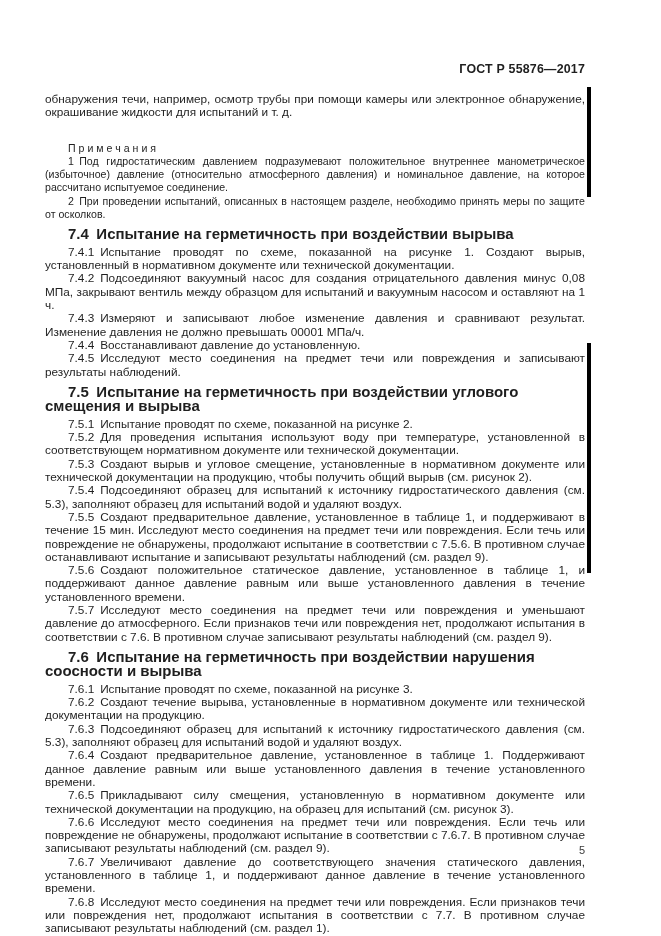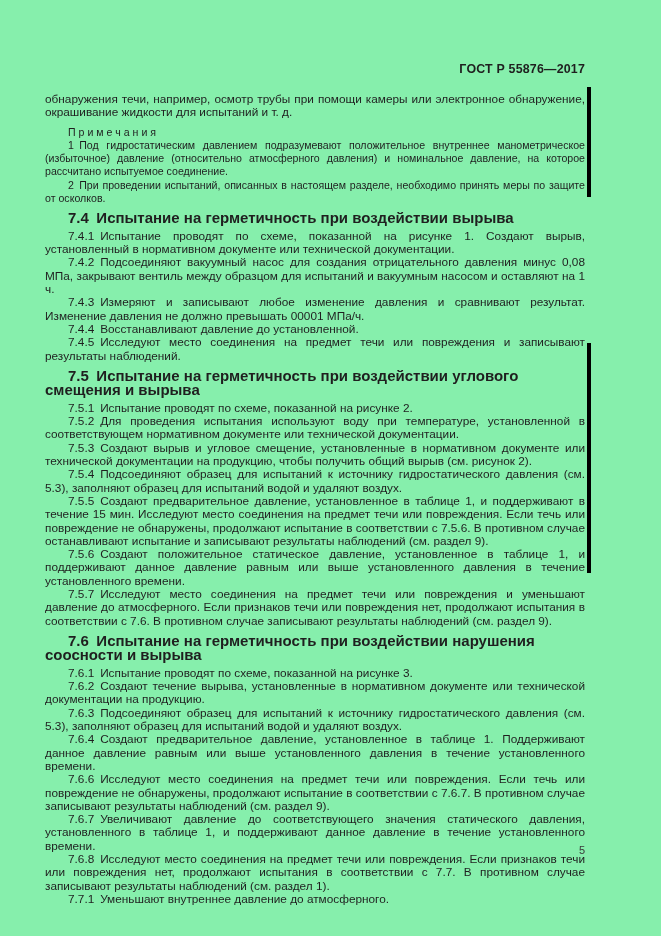--- a/index.html
+++ b/index.html
@@ -4,21 +4,21 @@
 <style>
   html, body {
     margin: 0;
     padding: 0;
     background: #e8e8e8;
   }
   .page {
     position: relative;
     width: 661px;
     height: 936px;
-    background: #86efac;
+    background: #ffffff;
     font-family: "Liberation Sans", sans-serif;
     color: #1f1f1f;
     overflow: hidden;
     margin: 0 auto;
   }
   .running-header {
     position: absolute;
     left: 45px;
     top: 62px;
     width: 540px;
@@ -38,21 +38,21 @@
     font-size: 11.8px;
     line-height: 13.3px;
     text-align: justify;
     text-indent: 23px;
     hyphens: manual;
   }
   p.body.no-indent {
     text-indent: 0;
   }
   .notes {
-    margin-top: 6px;
+    margin-top: 22px;
   }
   p.note {
     margin: 0;
     font-size: 10.6px;
     line-height: 13.3px;
     text-align: justify;
     text-indent: 23px;
     hyphens: manual;
   }
   h2.section-heading {
@@ -101,39 +101,40 @@
           <p class="note">2 При проведении испытаний, описанных в настоящем разделе, необходимо принять меры по защите от осколков.</p>
         </div>
     </section>
 
     <div id="sections">
         <section>
           <h2 class="section-heading">7.4 Испытание на герметичность при воздействии вырыва</h2>
           <p class="body">7.4.1 Испытание проводят по схеме, показанной на рисунке 1. Создают вырыв, установленный в нормативном документе или технической документации.</p>
           <p class="body">7.4.2 Подсоединяют вакуумный насос для создания отрицательного давления минус 0,08 МПа, закрывают вентиль между образцом для испытаний и вакуумным насосом и оставляют на 1 ч.</p>
           <p class="body">7.4.3 Измеряют и записывают любое изменение давления и сравнивают результат. Изменение давления не должно превышать 00001 МПа/ч.</p>
-          <p class="body">7.4.4 Восстанавливают давление до установленной.</p>
+          <p class="body">7.4.4 Восстанавливают давление до установленную.</p>
           <p class="body">7.4.5 Исследуют место соединения на предмет течи или повреждения и записывают результаты наблюдений.</p>
         </section>
         <section>
           <h2 class="section-heading">7.5 Испытание на герметичность при воздействии углового смещения и вырыва</h2>
           <p class="body">7.5.1 Испытание проводят по схеме, показанной на рисунке 2.</p>
           <p class="body">7.5.2 Для проведения испытания используют воду при температуре, установленной в соответ­ствующем нормативном документе или технической документации.</p>
           <p class="body">7.5.3 Создают вырыв и угловое смещение, установленные в нормативном документе или техни­ческой документации на продукцию, чтобы получить общий вырыв (см. рисунок 2).</p>
           <p class="body">7.5.4 Подсоединяют образец для испытаний к источнику гидростатического давления (см. 5.3), заполняют образец для испытаний водой и удаляют воздух.</p>
           <p class="body">7.5.5 Создают предварительное давление, установленное в таблице 1, и поддерживают в течение 15 мин. Исследуют место соединения на предмет течи или повреждения. Если течь или повреждение не обнаружены, продолжают испытание в соответствии с 7.5.6. В противном случае останавливают испы­тание и записывают результаты наблюдений (см. раздел 9).</p>
           <p class="body">7.5.6 Создают положительное статическое давление, установленное в таблице 1, и поддержива­ют данное давление равным или выше установленного давления в течение установленного времени.</p>
           <p class="body">7.5.7 Исследуют место соединения на предмет течи или повреждения и уменьшают давление до атмосферного. Если признаков течи или повреждения нет, продолжают испытания в соответствии с 7.6. В противном случае записывают результаты наблюдений (см. раздел 9).</p>
         </section>
         <section>
           <h2 class="section-heading">7.6 Испытание на герметичность при воздействии нарушения соосности и вырыва</h2>
           <p class="body">7.6.1 Испытание проводят по схеме, показанной на рисунке 3.</p>
           <p class="body">7.6.2 Создают течение вырыва, установленные в нормативном документе или технической доку­ментации на продукцию.</p>
           <p class="body">7.6.3 Подсоединяют образец для испытаний к источнику гидростатического давления (см. 5.3), заполняют образец для испытаний водой и удаляют воздух.</p>
           <p class="body">7.6.4 Создают предварительное давление, установленное в таблице 1. Поддерживают данное давление равным или выше установленного давления в течение установленного времени.</p>
+          <p class="body">7.6.5 Прикладывают силу смещения, установленную в нормативном документе или технической документации на продукцию, на образец для испытаний (см. рисунок 3).</p>
           <p class="body">7.6.6 Исследуют место соединения на предмет течи или повреждения. Если течь или повреждение не обнаружены, продолжают испытание в соответствии с 7.6.7. В противном случае записывают резуль­таты наблюдений (см. раздел 9).</p>
           <p class="body">7.6.7 Увеличивают давление до соответствующего значения статического давления, установлен­ного в таблице 1, и поддерживают данное давление в течение установленного времени.</p>
           <p class="body">7.6.8 Исследуют место соединения на предмет течи или повреждения. Если признаков течи или повреждения нет, продолжают испытания в соответствии с 7.7. В противном случае записывают результаты наблюдений (см. раздел 1).</p>
         </section>
         <section>
           <p class="body">7.7.1 Уменьшают внутреннее давление до атмосферного.</p>
         </section>
       </div>
 
   </main>

